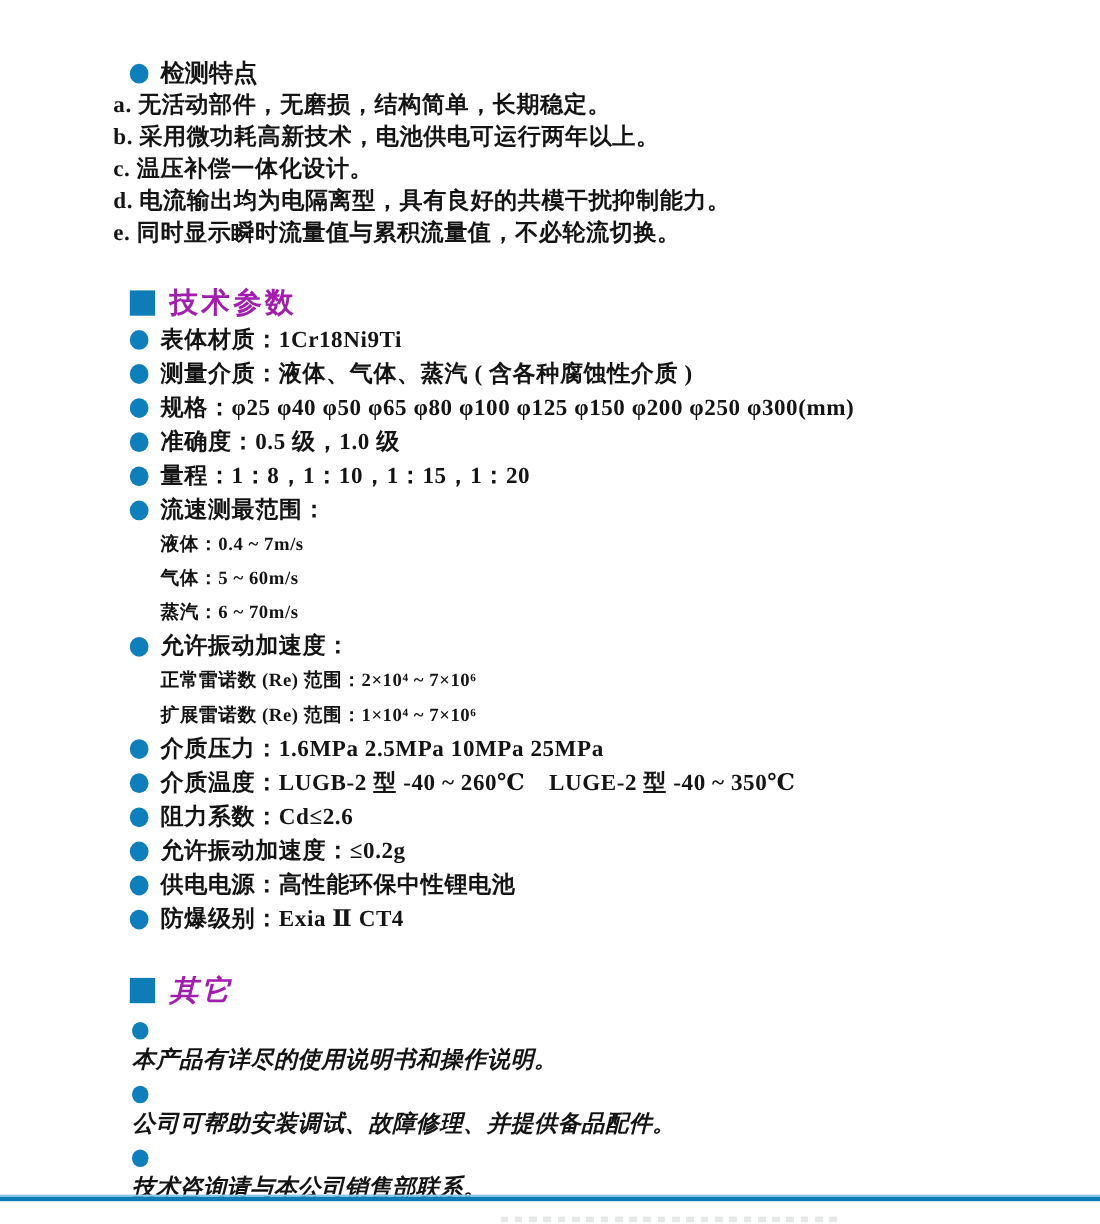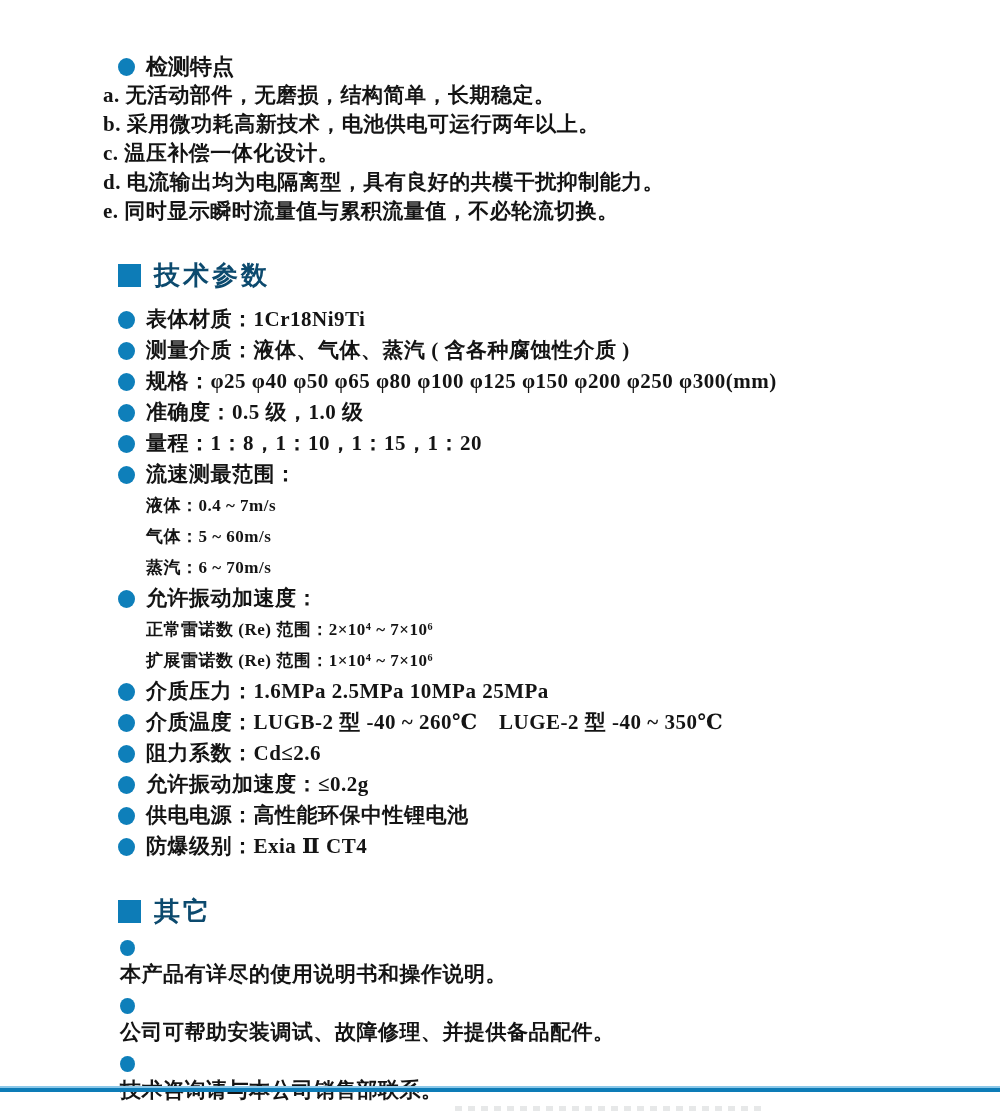--- a/index.html
+++ b/index.html
@@ -16,32 +16,32 @@
 
   
   .feat-head{display:flex;align-items:center;gap:11px;padding-left:15px;height:29px;font-size:22px;}
   .dot{width:17px;height:18px;border-radius:50%;background:#0e7fba;flex:none;}
   .feat-line{font-size:21px;line-height:29px;letter-spacing:0.5px;}
 
   
   .sec{margin-top:34px;}
   .sec-head{display:flex;align-items:center;gap:13px;padding-left:15px;height:30px;
     font-family:"Liberation Sans","DejaVu Sans",sans-serif;
-    font-weight:bold;font-size:26px;color:#0c4a6e;letter-spacing:3px;}
+    font-weight:bold;font-size:26px;color:#a21caf;letter-spacing:3px;}
   .sq{width:23px;height:23px;background:#0d7cb7;flex:none;}
 
   
-  .items{margin-top:14px;}
+  .items{margin-top:3px;}
   .item{display:flex;align-items:flex-start;gap:11px;padding-left:15px;
     font-size:21px;line-height:31px;letter-spacing:0.5px;}
   .item .dot{margin-top:7px;}
   .sub{padding-left:43px;font-size:17px;line-height:31px;letter-spacing:0.5px;}
 
   
-  .sec-other{}
+  .sec-other{font-style:italic;}
   .items-tight{margin-top:6px;}
   .item-tight{display:flex;align-items:flex-start;gap:3px;padding-left:17px;
     font-size:21px;line-height:31px;letter-spacing:0.5px;flex-direction:column;}
   .item-tight .dot{width:15px;height:16px;margin-top:8px;}
 
   
   .bottom-rule{position:absolute;left:0;top:1086px;width:1000px;height:6px;}
   .bottom-rule .lite{height:2px;background:#8cc8e9;}
   .bottom-rule .dark{height:4px;background:#0d7cb7;}
 

